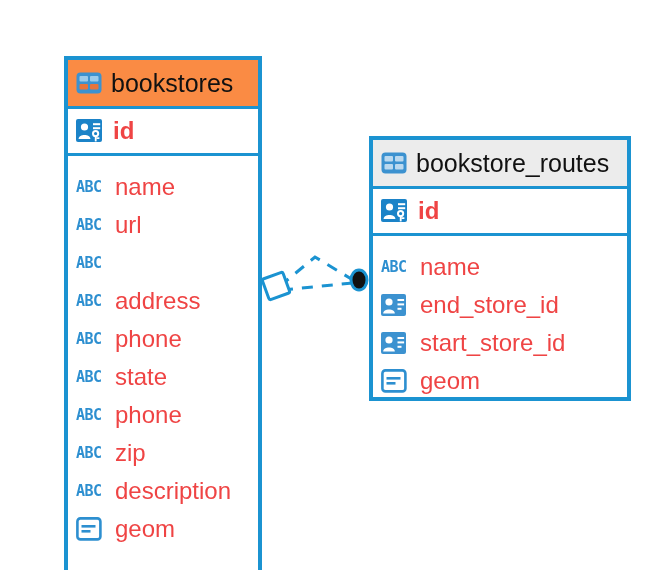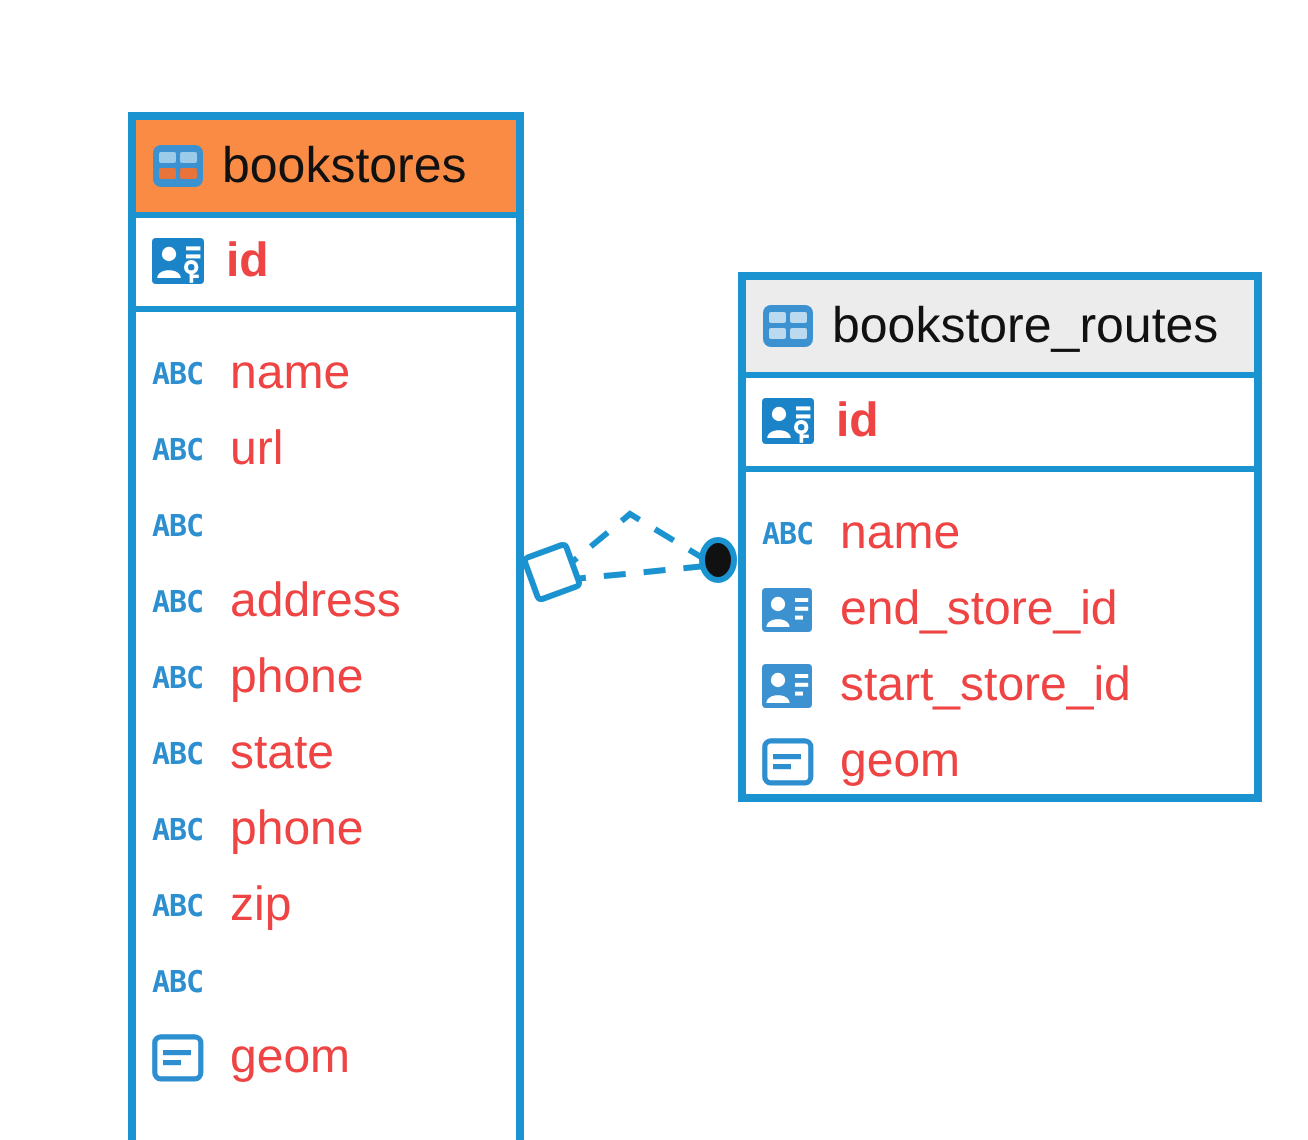--- a/index.html
+++ b/index.html
@@ -197,20 +197,21 @@
         <span class="field-label">phone</span>
       </div>
 
       <div class="field-row">
         <span class="abc-icon">ABC</span>
         <span class="field-label">zip</span>
       </div>
 
       <div class="field-row">
         <span class="abc-icon">ABC</span>
+        <span class="field-label">description</span>
       </div>
 
       <div class="field-row">
         <span class="icon" style="width:30px;">
           <svg width="26" height="24" viewBox="0 0 26 24">
             <rect x="1.4" y="1.4" width="23" height="21" rx="3" fill="#ffffff" stroke="#2D8FD0" stroke-width="2.6"></rect>
             <rect x="5.5" y="8" width="14" height="2.6" fill="#2D8FD0"></rect>
             <rect x="5.5" y="13" width="9" height="2.6" fill="#2D8FD0"></rect>
           </svg>
         </span>

